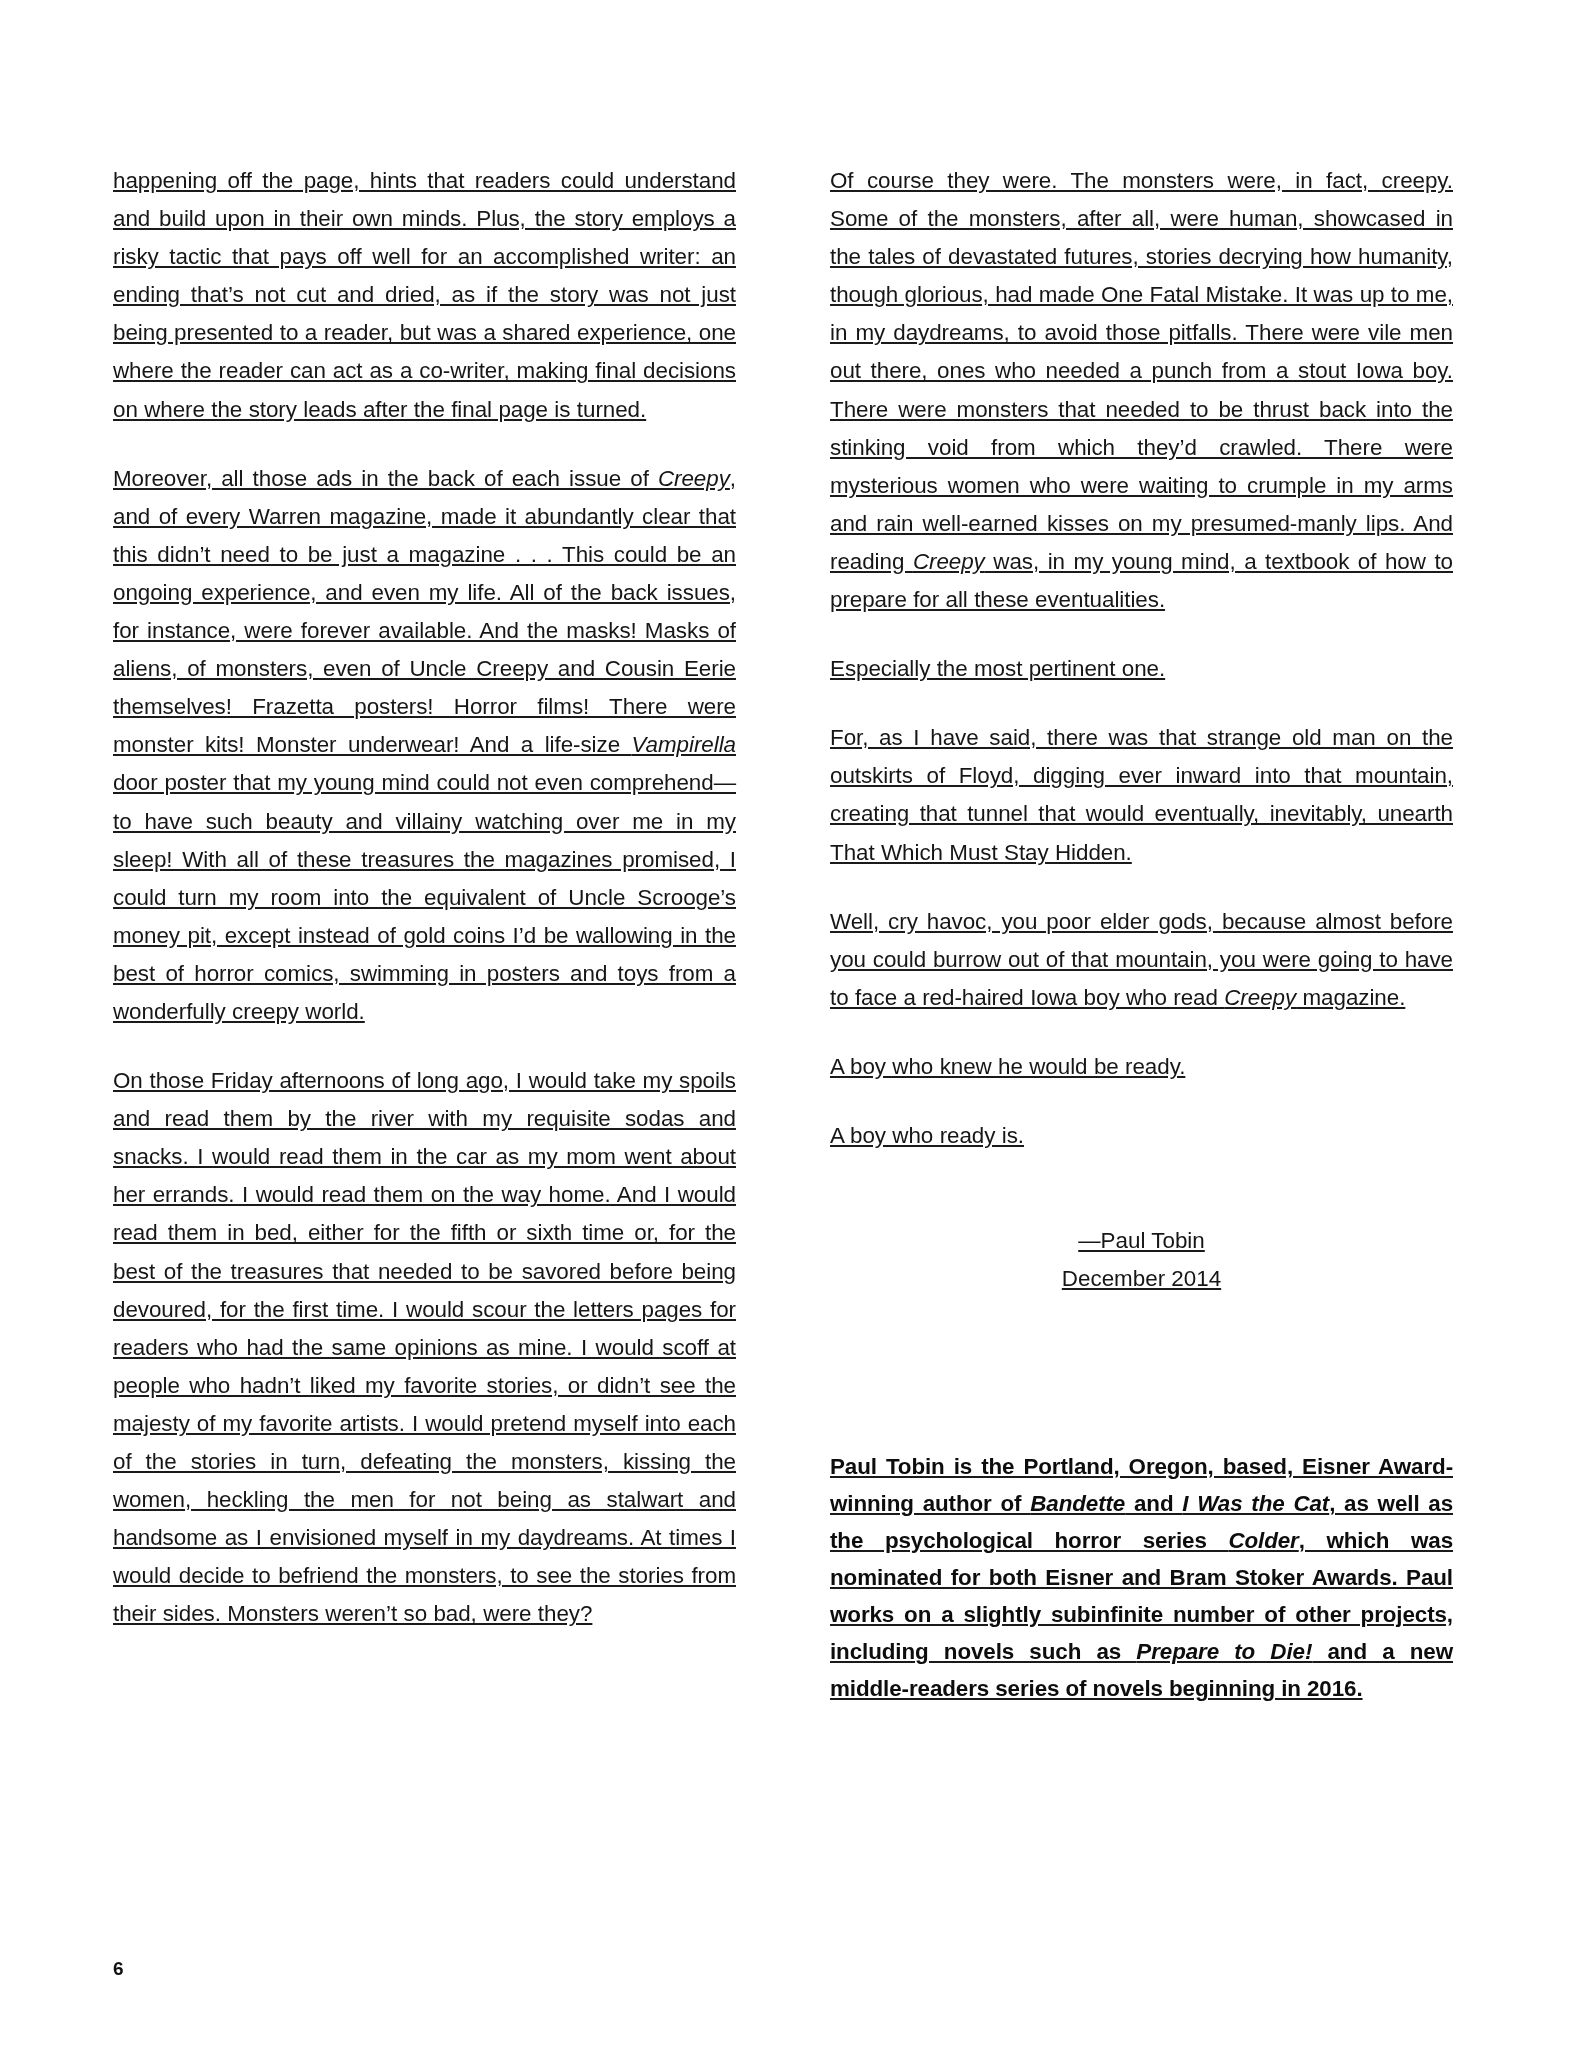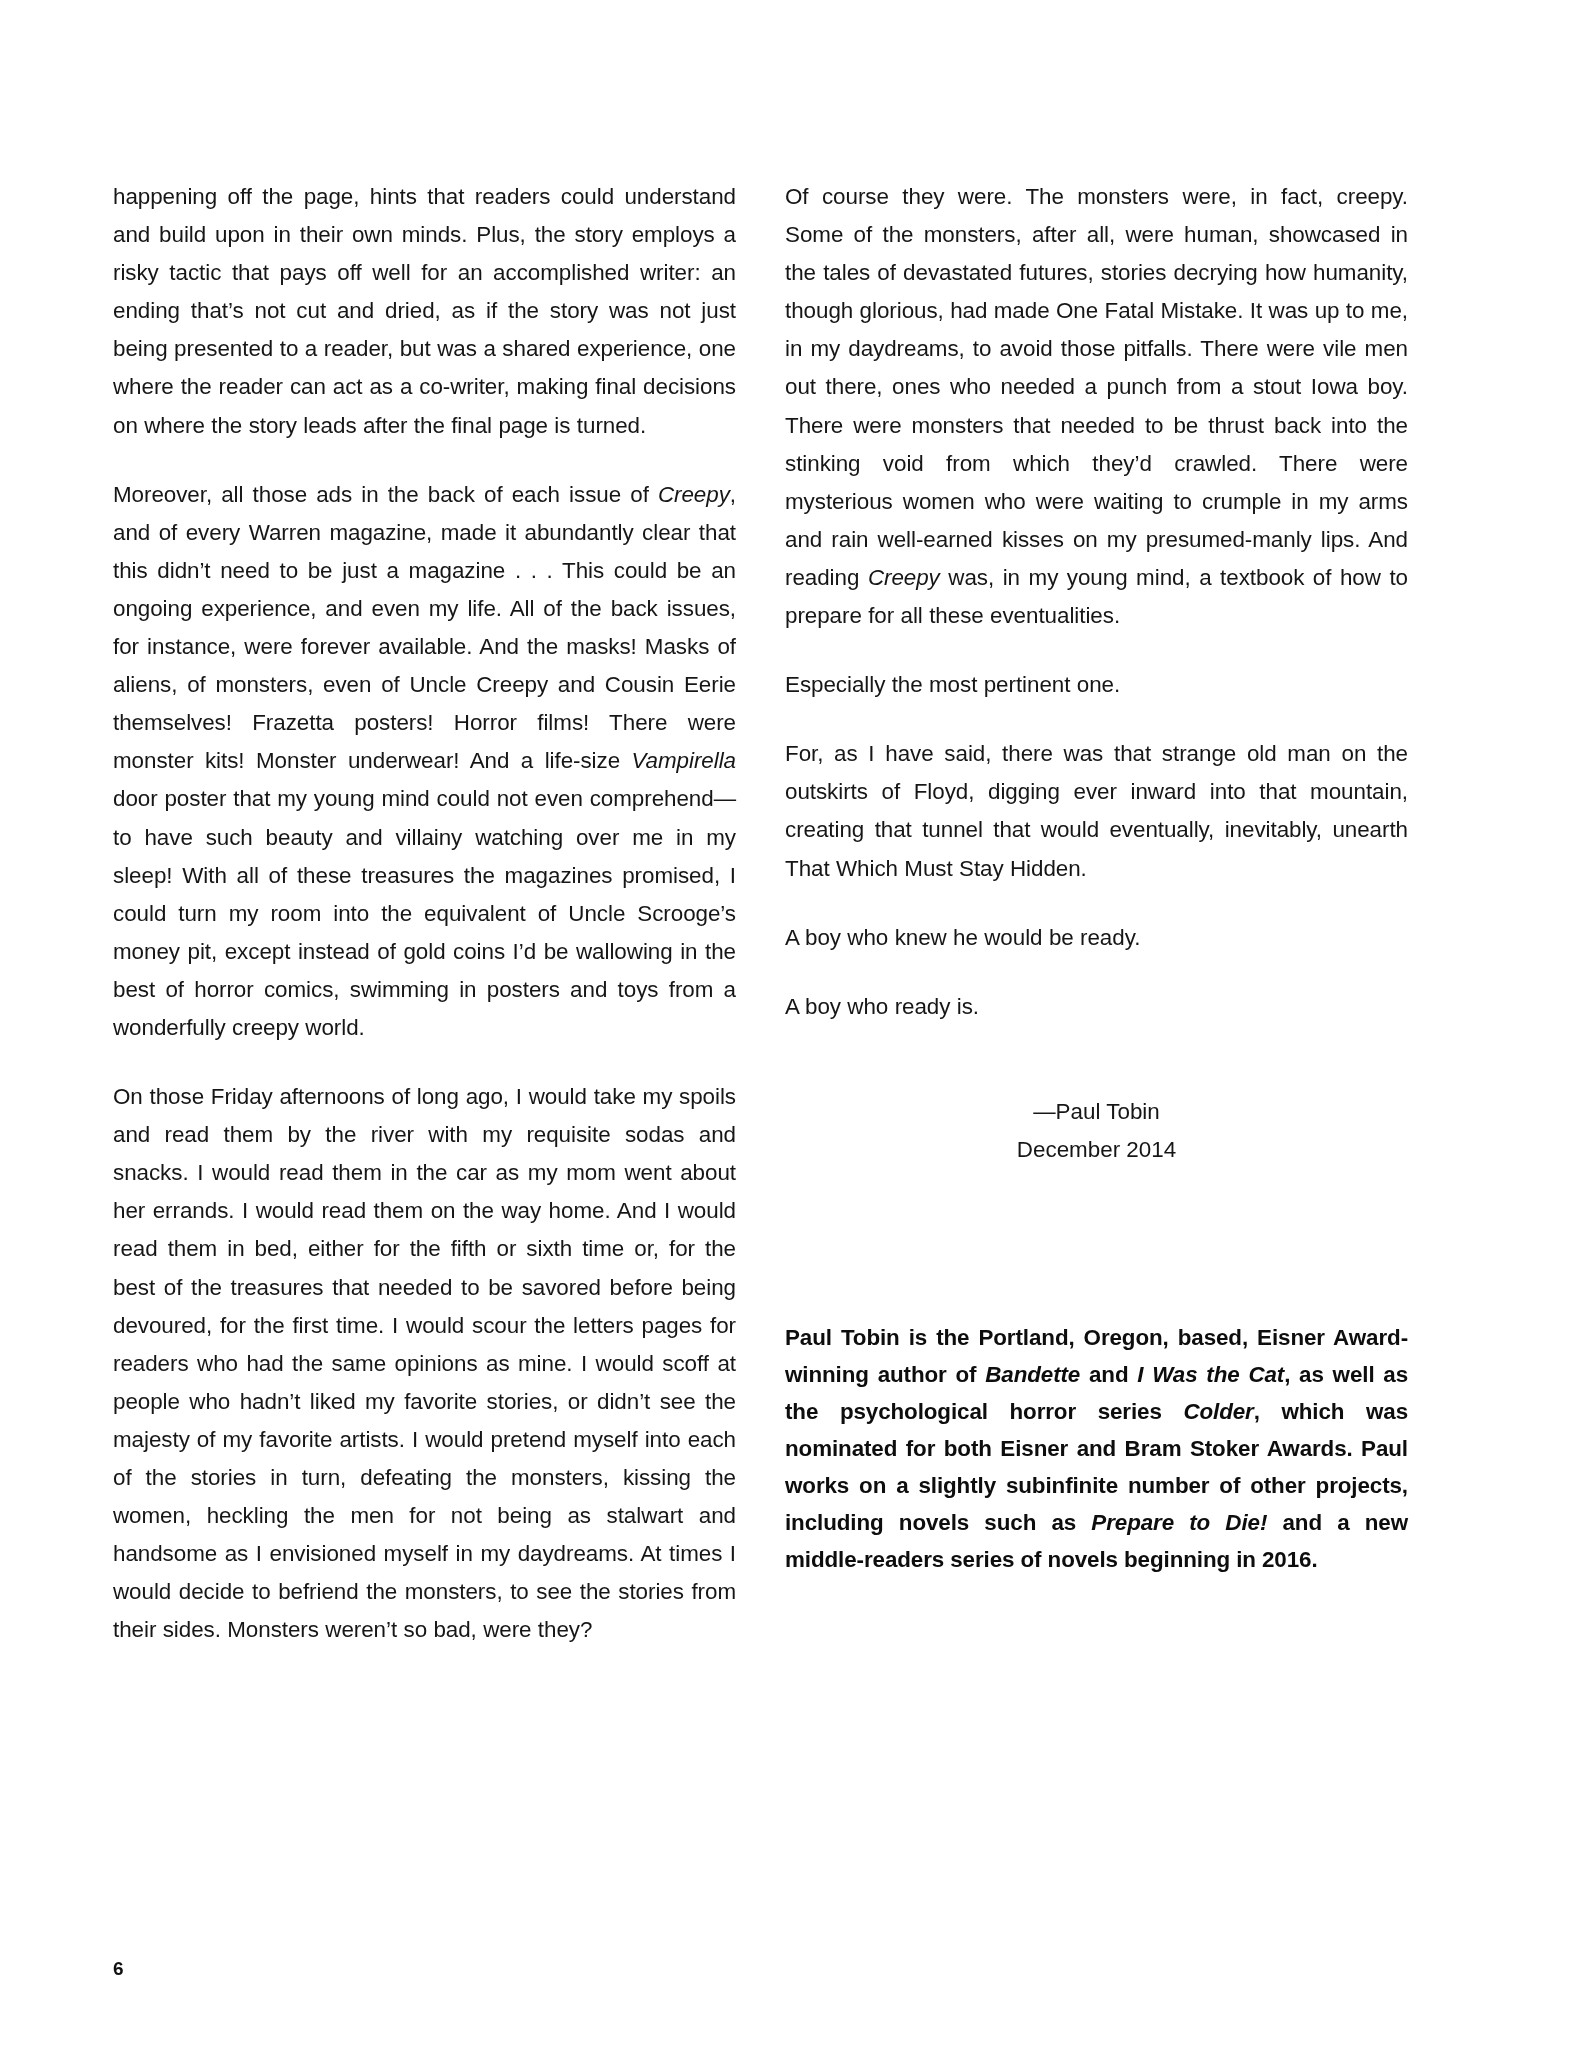--- a/index.html
+++ b/index.html
@@ -15,25 +15,26 @@
     position: relative;
     width: 1577px;
     height: 2048px;
     background: #ffffff;
     box-sizing: border-box;
     overflow: hidden;
   }
   .content {
     position: absolute;
     left: 113px;
-    top: 178px;
+    top: 162px;
     width: 1340px;
     height: 1660px;
     display: flex;
-    gap: 49px;
+    gap: 94px;
+    text-decoration: underline;
   }
   .column {
     width: 623px;
     display: flex;
     flex-direction: column;
   }
   p.body-text {
     margin: 0 0 31px 0;
     font-size: 22.4px;
     line-height: 38.1px;
@@ -94,20 +95,21 @@
     <div class="column">
       <p class="body-text">happening off the page, hints that readers could understand and build upon in their own minds. Plus, the story employs a risky tactic that pays off well for an accomplished writer: an ending that’s not cut and dried, as if the story was not just being presented to a reader, but was a shared experience, one where the reader can act as a co-writer, making final decisions on where the story leads after the final page is turned.</p>
       <p class="body-text">Moreover, all those ads in the back of each issue of <em>Creepy</em>, and of every Warren magazine, made it abundantly clear that this didn’t need to be just a magazine . . . This could be an ongoing experience, and even my life. All of the back issues, for instance, were forever available. And the masks! Masks of aliens, of monsters, even of Uncle Creepy and Cousin Eerie themselves! Frazetta posters! Horror films! There were monster kits! Monster underwear! And a life-size <em>Vampirella</em> door poster that my young mind could not even comprehend—to have such beauty and villainy watching over me in my sleep! With all of these treasures the magazines promised, I could turn my room into the equivalent of Uncle Scrooge’s money pit, except instead of gold coins I’d be wallowing in the best of horror comics, swimming in posters and toys from a wonderfully creepy world.</p>
       <p class="body-text">On those Friday afternoons of long ago, I would take my spoils and read them by the river with my requisite sodas and snacks. I would read them in the car as my mom went about her errands. I would read them on the way home. And I would read them in bed, either for the fifth or sixth time or, for the best of the treasures that needed to be savored before being devoured, for the first time. I would scour the letters pages for readers who had the same opinions as mine. I would scoff at people who hadn’t liked my favorite stories, or didn’t see the majesty of my favorite artists. I would pretend myself into each of the stories in turn, defeating the monsters, kissing the women, heckling the men for not being as stalwart and handsome as I envisioned myself in my daydreams. At times I would decide to befriend the monsters, to see the stories from their sides. Monsters weren’t so bad, were they?</p>
     </div>
 
     <div class="column">
       <p class="body-text">Of course they were. The monsters were, in fact, creepy. Some of the monsters, after all, were human, showcased in the tales of devastated futures, stories decrying how humanity, though glorious, had made One Fatal Mistake. It was up to me, in my daydreams, to avoid those pitfalls. There were vile men out there, ones who needed a punch from a stout Iowa boy. There were monsters that needed to be thrust back into the stinking void from which they’d crawled. There were mysterious women who were waiting to crumple in my arms and rain well-earned kisses on my presumed-manly lips. And reading <em>Creepy</em> was, in my young mind, a textbook of how to prepare for all these eventualities.</p>
       <p class="body-text no-justify">Especially the most pertinent one.</p>
       <p class="body-text">For, as I have said, there was that strange old man on the outskirts of Floyd, digging ever inward into that mountain, creating that tunnel that would eventually, inevitably, unearth That Which Must Stay Hidden.</p>
+      <p class="body-text">Well, cry havoc, you poor elder gods, because almost before you could burrow out of that mountain, you were going to have to face a red-haired Iowa boy who read <em>Creepy</em> magazine.</p>
       <p class="body-text no-justify">A boy who knew he would be ready.</p>
       <p class="body-text no-justify">A boy who ready is.</p>
 
       <div class="signature">
         <span class="sig-line">—Paul Tobin</span>
         <span class="sig-line">December 2014</span>
       </div>
 
       <p class="bio">Paul Tobin is the Portland, Oregon, based, Eisner Award-winning author of <em>Bandette</em> and <em>I Was the Cat</em>, as well as the psychological horror series <em>Colder</em>, which was nominated for both Eisner and Bram Stoker Awards. Paul works on a slightly subinfinite number of other projects, including novels such as <em>Prepare to Die!</em> and a new middle-readers series of novels beginning in 2016.</p>
     </div>

